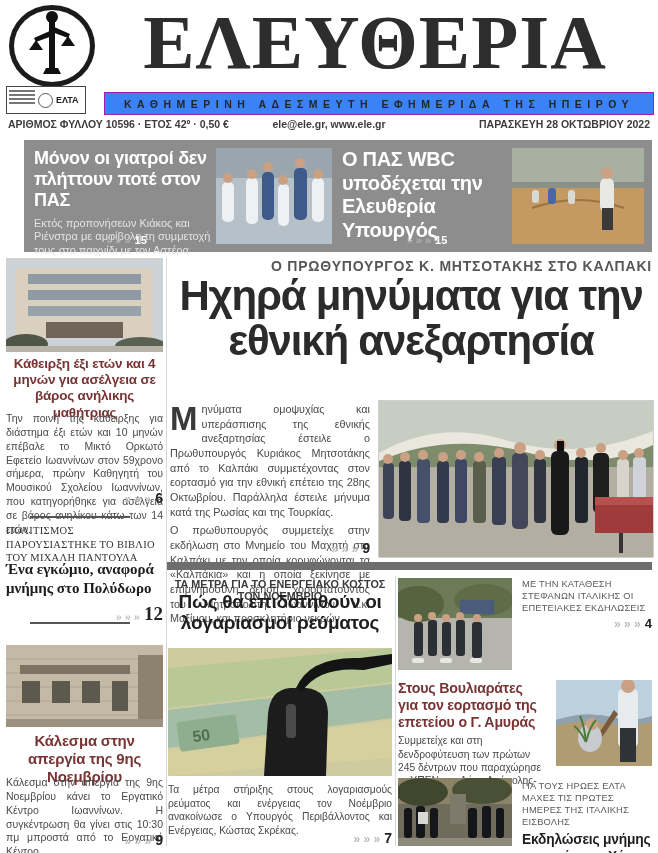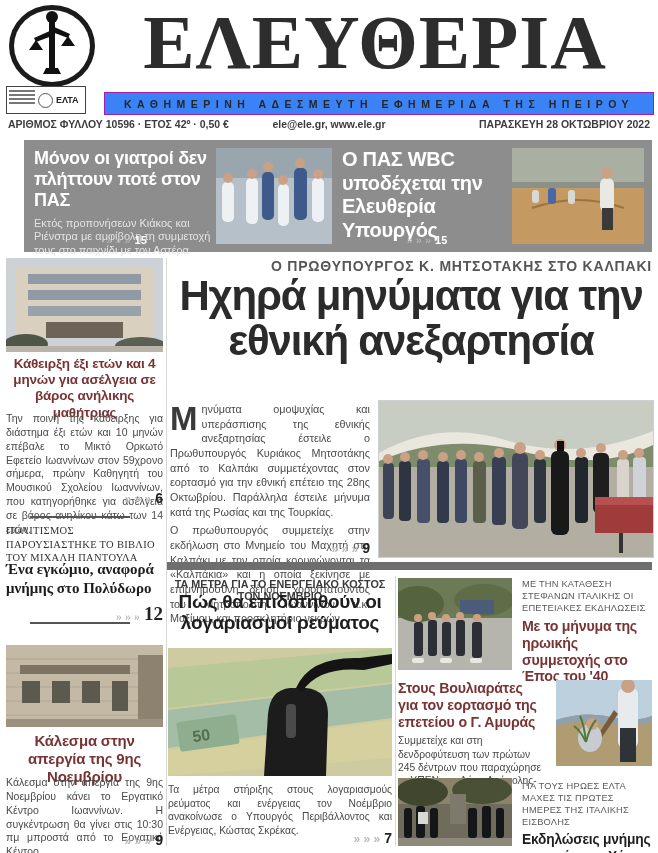--- a/index.html
+++ b/index.html
@@ -340,21 +340,20 @@
       </g>
       <g fill="#e8e8e2">
           <rect x="14" y="80" width="12" height="5" rx="2"></rect>
           <rect x="42" y="80" width="12" height="5" rx="2"></rect>
           <rect x="72" y="80" width="12" height="5" rx="2"></rect>
         </g>
     </svg>
   </div>
   <div class="abs" style="left:522px;top:578px;width:130px;">
     <div class="sm-kicker">ΜΕ ΤΗΝ ΚΑΤΑΘΕΣΗ ΣΤΕΦΑΝΩΝ ΙΤΑΛΙΚΗΣ ΟΙ ΕΠΕΤΕΙΑΚΕΣ ΕΚΔΗΛΩΣΕΙΣ</div>
-    <div class="sm-red-head" style="margin-top:4px;">Με το μήνυμα της ηρωικής συμμετοχής στο Έπος του '40</div>
     <span class="ref-line" style="display:block;text-align:right;margin-top:2px;">
       <span class="chev">» » »</span><span style="font-size:13px;">4</span>
     </span>
   </div>
 
   <div class="abs" style="left:398px;top:680px;width:148px;">
     <div class="sm-red-head">Στους Βουλιαράτες για τον εορτασμό της επετείου ο Γ. Αμυράς</div>
     <div class="sm-sub" style="margin-top:4px;">Συμμετείχε και στη δενδροφύτευση των πρώτων 245 δέντρων που παραχώρησε το ΥΠΕΝ στο Δήμο Δρόπολης-Πωγωνίου</div>
     <span class="ref-line" style="display:block;text-align:center;margin-top:3px;">
       <span class="chev">» » »</span><span style="font-size:13px;">4</span>

